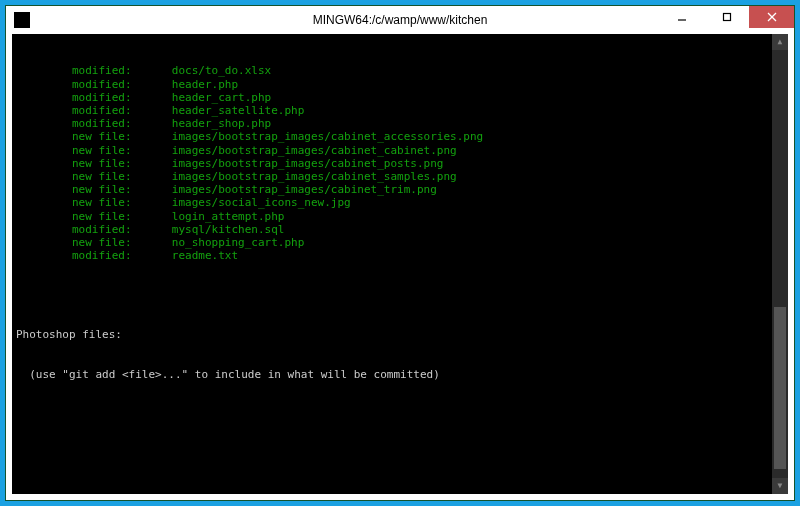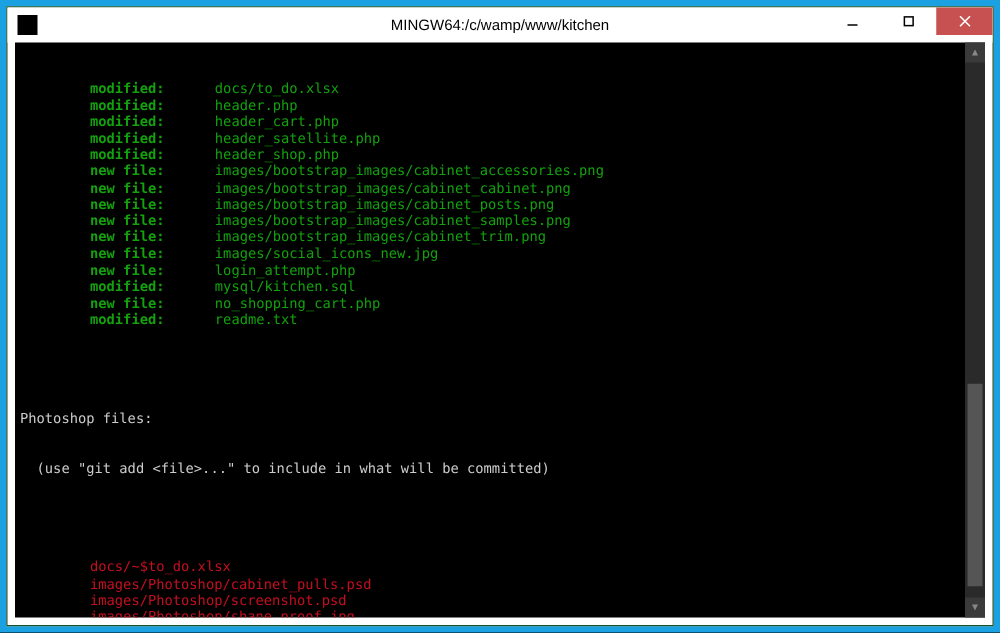--- a/index.html
+++ b/index.html
@@ -103,21 +103,21 @@
       left: 2px; right: 2px;
       top: 60%;
       height: 38%;
       background: #555;
     }
     .line { display: block; }
     .indent1 { padding-left: 56px; }
     .green { color: #13a10e; }
     .red { color: #c50f1f; }
     .white { color: #cccccc; }
-    .status-label { display: inline-block; width: 80px; font-weight: bold; }
+    .status-label { display: inline-block; width: 80px; }
     @keyframes blink { 50% { opacity: 0; } }
   </style>
 </head>
 <body>
 
 <div class="window">
   <div class="titlebar">
     <span class="icon-box"></span>
     <span class="title">MINGW64:/c/wamp/www/kitchen</span>
     <div class="controls">
@@ -138,21 +138,20 @@
           </svg>
       </div>
     </div>
   </div>
   <div class="terminal">
     <div id="status-changes"><span class="line green indent1"><span class="status-label">modified:</span><span>   docs/to_do.xlsx</span></span><span class="line green indent1"><span class="status-label">modified:</span><span>   header.php</span></span><span class="line green indent1"><span class="status-label">modified:</span><span>   header_cart.php</span></span><span class="line green indent1"><span class="status-label">modified:</span><span>   header_satellite.php</span></span><span class="line green indent1"><span class="status-label">modified:</span><span>   header_shop.php</span></span><span class="line green indent1"><span class="status-label">new file:</span><span>   images/bootstrap_images/cabinet_accessories.png</span></span><span class="line green indent1"><span class="status-label">new file:</span><span>   images/bootstrap_images/cabinet_cabinet.png</span></span><span class="line green indent1"><span class="status-label">new file:</span><span>   images/bootstrap_images/cabinet_posts.png</span></span><span class="line green indent1"><span class="status-label">new file:</span><span>   images/bootstrap_images/cabinet_samples.png</span></span><span class="line green indent1"><span class="status-label">new file:</span><span>   images/bootstrap_images/cabinet_trim.png</span></span><span class="line green indent1"><span class="status-label">new file:</span><span>   images/social_icons_new.jpg</span></span><span class="line green indent1"><span class="status-label">new file:</span><span>   login_attempt.php</span></span><span class="line green indent1"><span class="status-label">modified:</span><span>   mysql/kitchen.sql</span></span><span class="line green indent1"><span class="status-label">new file:</span><span>   no_shopping_cart.php</span></span><span class="line green indent1"><span class="status-label">modified:</span><span>   readme.txt</span></span></div>
     <span class="line white"> </span>
     <span class="line white">Photoshop files:</span>
     <span class="line white">  (use "git add &lt;file&gt;..." to include in what will be committed)</span>
     <span class="line white"> </span>
-    <div id="untracked"><span class="line red indent1">docs/~$to_do.xlsx</span><span class="line red indent1">images/Photoshop/cabinet_pulls.psd</span><span class="line red indent1">images/Photoshop/screenshot.psd</span><span class="line red indent1">images/Photoshop/shane_proof.jpg</span></div>
     
     
     
     
     
     
     
     
     
     

